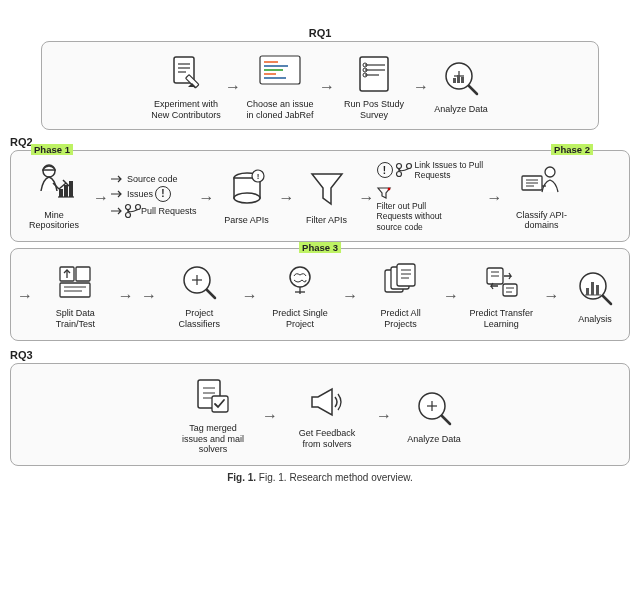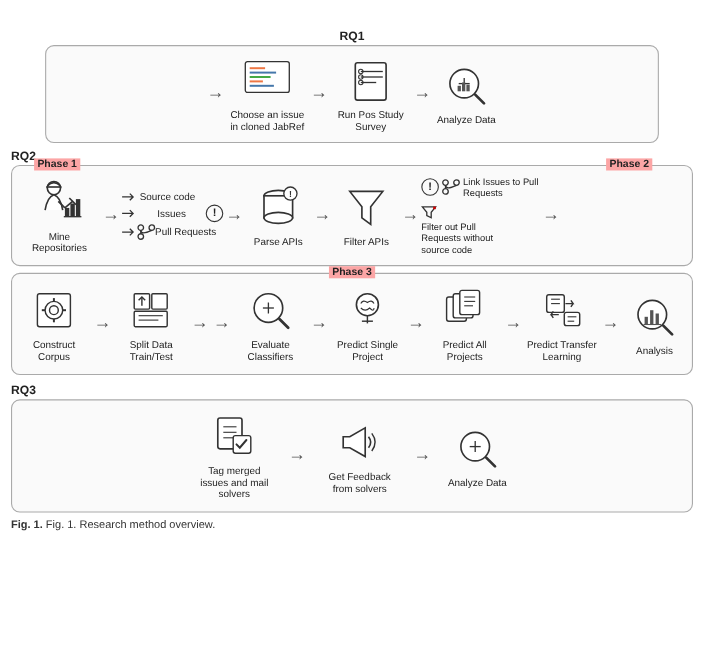--- a/index.html
+++ b/index.html
@@ -99,21 +99,21 @@
       border-radius: 8px;
       padding: 8px 6px;
       background: #fafafa;
       position: relative;
     }
     .phase-label {
       font-size: 9.5px;
       font-weight: bold;
       position: absolute;
       top: -7px;
-      background: #fca5a5;
+      background: #bef264;
       padding: 0 3px;
     }
     .phase1-label { left: 20px; }
     .phase2-label { right: 36px; }
     .phase3-label { left: 50%; transform: translateX(-50%); }
 
     
     .rq2-inner {
       display: flex;
       align-items: center;
@@ -142,20 +142,21 @@
       display: flex;
       align-items: center;
       justify-content: center;
     }
 
     
     .fig-caption {
       font-size: 10px;
       color: #333;
       margin-top: 6px;
+      text-align: center;
     }
 
     .fig-caption b {
       font-weight: bold;
     }
 
     
     .excl-icon {
       width: 16px;
       height: 16px;
@@ -181,20 +182,35 @@
 </head>
 <body>
 
 <div class="diagram-container">
 
   <div class="rq1-container">
     <div class="rq1-label-top">RQ1</div>
     <div class="rq1-box">
       <div class="flow-row">
 
+        <div class="flow-item">
+          <div class="icon-box">
+            <svg width="40" height="40" viewBox="0 0 40 40">
+
+              <rect x="8" y="4" width="20" height="26" rx="2" fill="white" stroke="#333" stroke-width="1.5"></rect>
+              <line x1="12" y1="11" x2="24" y2="11" stroke="#333" stroke-width="1.2"></line>
+              <line x1="12" y1="15" x2="24" y2="15" stroke="#333" stroke-width="1.2"></line>
+              <line x1="12" y1="19" x2="20" y2="19" stroke="#333" stroke-width="1.2"></line>
+
+              <rect x="24" y="20" width="5" height="14" rx="1" transform="rotate(-45 28 28)" fill="white" stroke="#333" stroke-width="1.2"></rect>
+              <polygon points="26,30 30,34 22,34" fill="#333"></polygon>
+            </svg>
+          </div>
+          <div class="label">Experiment with New Contributors</div>
+        </div>
 
         <div class="arrow">→</div>
 
         <div class="flow-item">
           <div class="icon-box">
             <svg width="44" height="38" viewBox="0 0 44 38">
               <rect x="2" y="2" width="40" height="28" rx="2" fill="white" stroke="#333" stroke-width="1.2"></rect>
 
               <line x1="6" y1="8" x2="20" y2="8" stroke="#e74" stroke-width="1.8"></line>
               <line x1="6" y1="12" x2="30" y2="12" stroke="#47a" stroke-width="1.8"></line>
@@ -281,21 +297,21 @@
 
         <div class="arrow">→</div>
 
         <div style="display:flex;flex-direction:column;gap:2px;align-items:flex-start;">
           <div style="display:flex;align-items:center;gap:2px;">
             <svg width="14" height="10" viewBox="0 0 14 10">
                 <path d="M0 5 L10 5 M7 2 L10 5 L7 8" fill="none" stroke="#333" stroke-width="1.2"></path>
               </svg>
             <span style="font-size:9px;">Source code</span>
           </div>
-          <div style="display:flex;align-items:center;gap:18px;">
+          <div style="display:flex;align-items:center;gap:2px;">
             <svg width="14" height="10" viewBox="0 0 14 10">
                 <path d="M0 5 L10 5 M7 2 L10 5 L7 8" fill="none" stroke="#333" stroke-width="1.2"></path>
               </svg>
             <span style="font-size:9px;">Issues</span>
             <div class="excl-icon">!</div>
           </div>
           <div style="display:flex;align-items:center;gap:0;">
             <svg width="14" height="10" viewBox="0 0 14 10">
                 <path d="M0 5 L10 5 M7 2 L10 5 L7 8" fill="none" stroke="#333" stroke-width="1.2"></path>
               </svg>
@@ -360,45 +376,47 @@
               <polygon points="1,2 13,2 9,7 9,12 5,10 5,7" fill="none" stroke="#333" stroke-width="1.2"></polygon>
               <line x1="11" y1="2" x2="13" y2="4" stroke="#c00" stroke-width="1.2"></line>
               <line x1="13" y1="2" x2="11" y2="4" stroke="#c00" stroke-width="1.2"></line>
             </svg>
             <span style="font-size:8.5px;max-width:70px;line-height:1.2;">Filter out Pull Requests without source code</span>
           </div>
         </div>
 
         <div class="arrow">→</div>
 
+        <div class="flow-item">
+          <div class="icon-box">
+            <svg width="44" height="40" viewBox="0 0 44 40">
+
+              <circle cx="30" cy="8" r="5" fill="white" stroke="#333" stroke-width="1.3"></circle>
+              <path d="M22 28 Q24 18 30 16 Q36 18 38 28" fill="white" stroke="#333" stroke-width="1.3"></path>
+
+              <rect x="2" y="12" width="20" height="14" rx="1" fill="white" stroke="#333" stroke-width="1.3"></rect>
+              <line x1="6" y1="16" x2="18" y2="16" stroke="#333" stroke-width="1"></line>
+              <line x1="6" y1="19" x2="18" y2="19" stroke="#333" stroke-width="1"></line>
+              <line x1="6" y1="22" x2="14" y2="22" stroke="#333" stroke-width="1"></line>
+
+              <line x1="22" y1="22" x2="26" y2="22" stroke="#333" stroke-width="1.3"></line>
+            </svg>
+          </div>
+          <div class="label">Classify API-domains</div>
+        </div>
 
       </div>
     </div>
   </div>
 
   <div class="phase3-box">
     <span class="phase-label phase3-label" style="top:-7px;left:50%;transform:translateX(-50%);">Phase 3</span>
 
     <div class="flow-row" style="justify-content:space-between;flex-wrap:nowrap;">
 
-      <div class="flow-item">
-        <div class="icon-box">
-          <svg width="38" height="38" viewBox="0 0 38 38">
-            <rect x="4" y="4" width="30" height="30" rx="2" fill="white" stroke="#333" stroke-width="1.3"></rect>
-
-            <circle cx="19" cy="19" r="8" fill="none" stroke="#333" stroke-width="1.3"></circle>
-            <line x1="19" y1="8" x2="19" y2="11" stroke="#333" stroke-width="1.8"></line>
-            <line x1="19" y1="27" x2="19" y2="30" stroke="#333" stroke-width="1.8"></line>
-            <line x1="8" y1="19" x2="11" y2="19" stroke="#333" stroke-width="1.8"></line>
-            <line x1="27" y1="19" x2="30" y2="19" stroke="#333" stroke-width="1.8"></line>
-            <circle cx="19" cy="19" r="4" fill="none" stroke="#333" stroke-width="1.3"></circle>
-          </svg>
-        </div>
-        <div class="label">Construct Corpus</div>
-      </div>
 
       <div class="arrow">→</div>
 
       <div class="flow-item">
         <div class="icon-box">
           <svg width="38" height="38" viewBox="0 0 38 38">
             <rect x="4" y="4" width="14" height="14" rx="1" fill="white" stroke="#333" stroke-width="1.3"></rect>
             <rect x="20" y="4" width="14" height="14" rx="1" fill="white" stroke="#333" stroke-width="1.3"></rect>
             <rect x="4" y="20" width="30" height="14" rx="1" fill="white" stroke="#333" stroke-width="1.3"></rect>
             <line x1="8" y1="24" x2="30" y2="24" stroke="#333" stroke-width="1"></line>
@@ -418,21 +436,21 @@
 
       <div class="flow-item">
         <div class="icon-box">
           <svg width="40" height="40" viewBox="0 0 40 40">
             <circle cx="18" cy="18" r="13" fill="white" stroke="#333" stroke-width="1.5"></circle>
             <line x1="28" y1="28" x2="36" y2="36" stroke="#333" stroke-width="2.5" stroke-linecap="round"></line>
             <line x1="13" y1="18" x2="23" y2="18" stroke="#333" stroke-width="1.2"></line>
             <line x1="18" y1="13" x2="18" y2="23" stroke="#333" stroke-width="1.2"></line>
           </svg>
         </div>
-        <div class="label">Evaluate Classifiers</div>
+        <div class="label">Project Classifiers</div>
       </div>
 
       <div class="arrow">→</div>
 
       <div class="flow-item">
         <div class="icon-box">
           <svg width="40" height="40" viewBox="0 0 40 40">
 
             <circle cx="20" cy="15" r="10" fill="white" stroke="#333" stroke-width="1.5"></circle>
 

